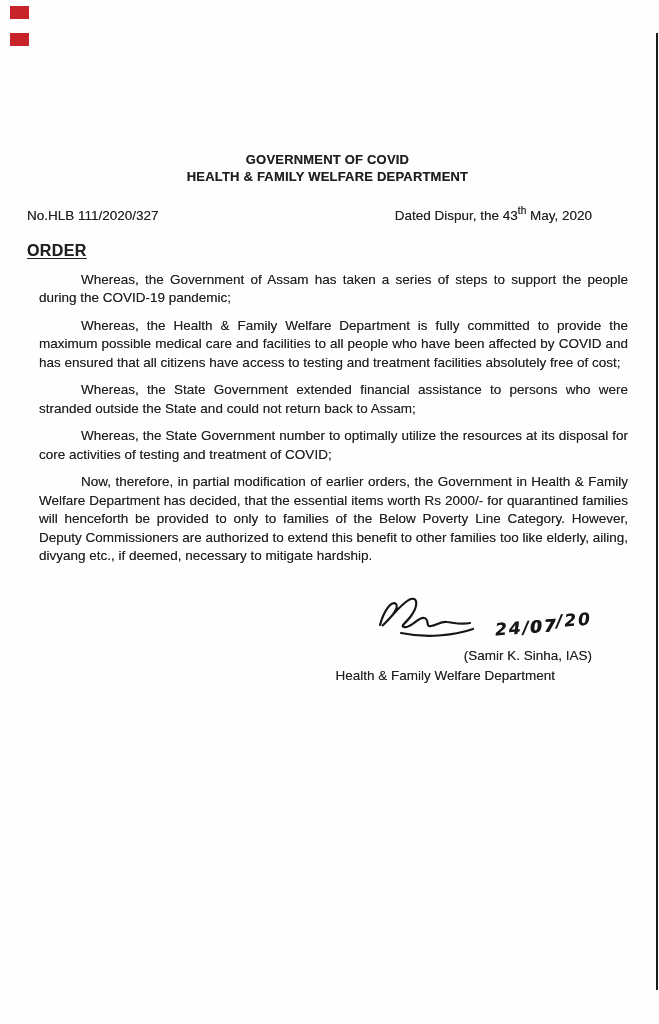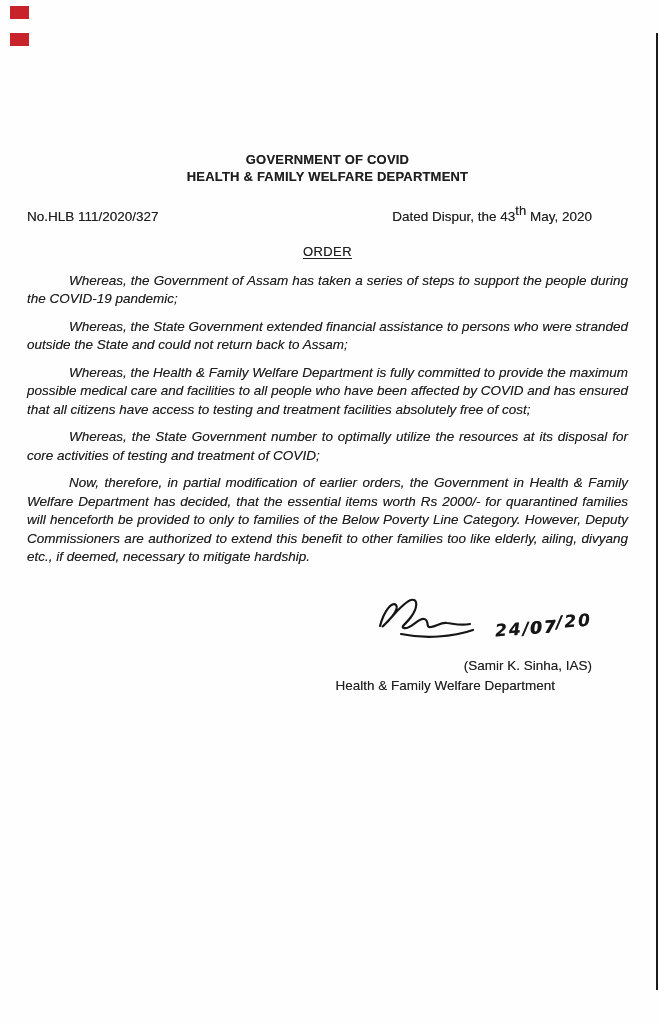--- a/index.html
+++ b/index.html
@@ -22,51 +22,50 @@
   .content {
     position: absolute; left: 27px; top: 152px; width: 601px;
     font-size: 13.5px; line-height: 18.5px;
     text-shadow: 0 0 0.5px rgba(20,20,20,0.55);
   }
 
   .dept-header { text-align: center; font-weight: bold; font-size: 13px; line-height: 16.5px; letter-spacing: 0.2px; }
 
   .ref-row { display: flex; justify-content: space-between; align-items: flex-end; margin-top: 17px; }
   .ref-date { padding-right: 36px; }
-  .ref-date sup { font-size: 13px; }
+  .ref-date sup { font-size: 10px; }
 
   .order-heading {
-    text-align: center; font-weight: normal; margin-top: 17px;
+    font-weight: bold; margin-top: 17px;
     text-decoration: underline; text-underline-offset: 2px;
-    letter-spacing: 0.4px; font-size: 13px;
+    letter-spacing: 0.4px; font-size: 16px;
   }
 
   .body-text { margin-top: 10px; }
   .body-text p {
-    margin: 0 0 9px 0;
+    margin: 0 0 9px 12px;
     text-align: justify;
     text-indent: 42px;
-    font-style: italic;
   }
 
   .sig-block { margin-top: 26px; text-align: right; padding-right: 36px; }
   .sig-row { display: inline-flex; align-items: flex-end; gap: 4px; }
   .sig-svg { display: block; }
   .hand-date {
     font-family: "DejaVu Sans", sans-serif;
     font-style: italic; font-weight: 600;
     font-size: 17px; letter-spacing: 2px;
     transform: rotate(-4deg);
     color: #161616;
     white-space: nowrap;
     padding-bottom: 4px;
   }
   .hand-date .dd2 { font-weight: 800; text-shadow: 0.8px 0 0 #161616; margin: 0 -1px; }
   .hand-date .dd3 { position: relative; top: -4px; }
-  .sig-name { margin-top: 11px; }
+  .sig-name { margin-top: 2px; }
   .sig-title1 { line-height: 19.5px; }
   .sig-title2 { line-height: 19.5px; padding-right: 37px; }
 </style>
 </head>
 <body>
 
 <div class="scan-page">
 
   <div class="red-mark m1" style="background-color: rgb(200, 35, 43);"></div>
   <div class="red-mark m2" style="background-color: rgb(200, 35, 43);"></div>
@@ -81,22 +80,22 @@
 
     <div class="ref-row">
       <span class="ref-no">No.HLB 111/2020/327</span>
       <span class="ref-date"><span>Dated Dispur, the 43</span><sup>th</sup><span> May, 2020</span></span>
     </div>
 
     <div class="order-heading">ORDER</div>
 
     <div class="body-text">
       <p>Whereas, the Government of Assam has taken a series of steps to support the people during the COVID-19 pandemic;</p>
+      <p>Whereas, the Health &amp; Family Welfare Department is fully committed to provide the maximum possible medical care and facilities to all people who have been affected by COVID and has ensured that all citizens have access to testing and treatment facilities absolutely free of cost;</p>
       <p>Whereas, the State Government extended financial assistance to persons who were stranded outside the State and could not return back to Assam;</p>
-      <p>Whereas, the Health &amp; Family Welfare Department is fully committed to provide the maximum possible medical care and facilities to all people who have been affected by COVID and has ensured that all citizens have access to testing and treatment facilities absolutely free of cost;</p>
       <p>Whereas, the State Government number to optimally utilize the resources at its disposal for core activities of testing and treatment of COVID;</p>
       <p>Now, therefore, in partial modification of earlier orders, the Government in Health &amp; Family Welfare Department has decided, that the essential items worth Rs 2000/- for quarantined families will henceforth be provided to only to families of the Below Poverty Line Category. However, Deputy Commissioners are authorized to extend this benefit to other families too like elderly, ailing, divyang etc., if deemed, necessary to mitigate hardship.</p>
     </div>
 
     <div class="sig-block">
       <div class="sig-row">
         <svg class="sig-svg" width="118" height="48" viewBox="0 0 118 48" aria-hidden="true">
           <g fill="none" stroke="#161616" stroke-width="2.2" stroke-linecap="round">
             <path d="M7 33 C11 18 19 8 23 12 C27 16 15 29 9 34 C19 25 30 9 38 7 C46 5 44 16 38 24 C33 31 27 34 31 35 C37 37 45 25 51 26 C57 27 52 35 58 34 C64 33 68 29 74 30 C82 31 88 33 97 31"></path>
             <path d="M28 41 C52 46 80 44 100 37"></path>

